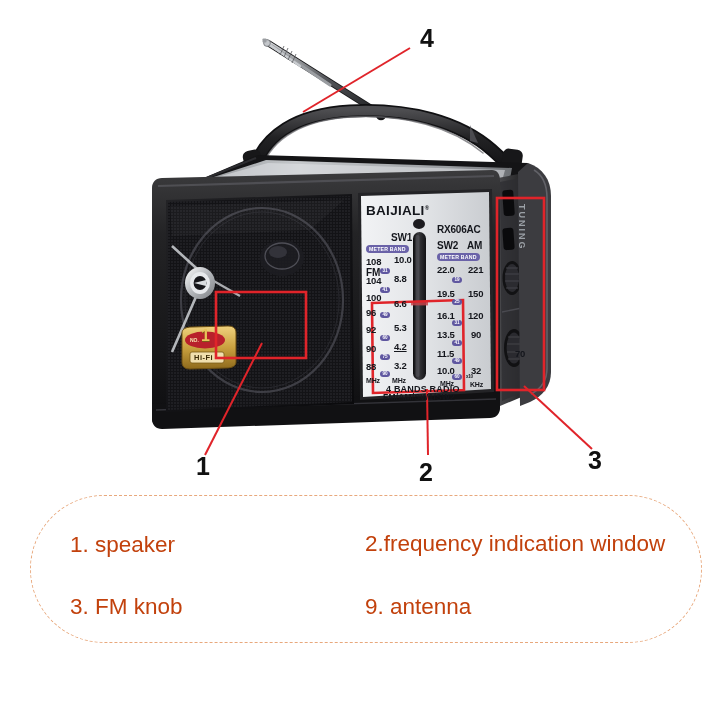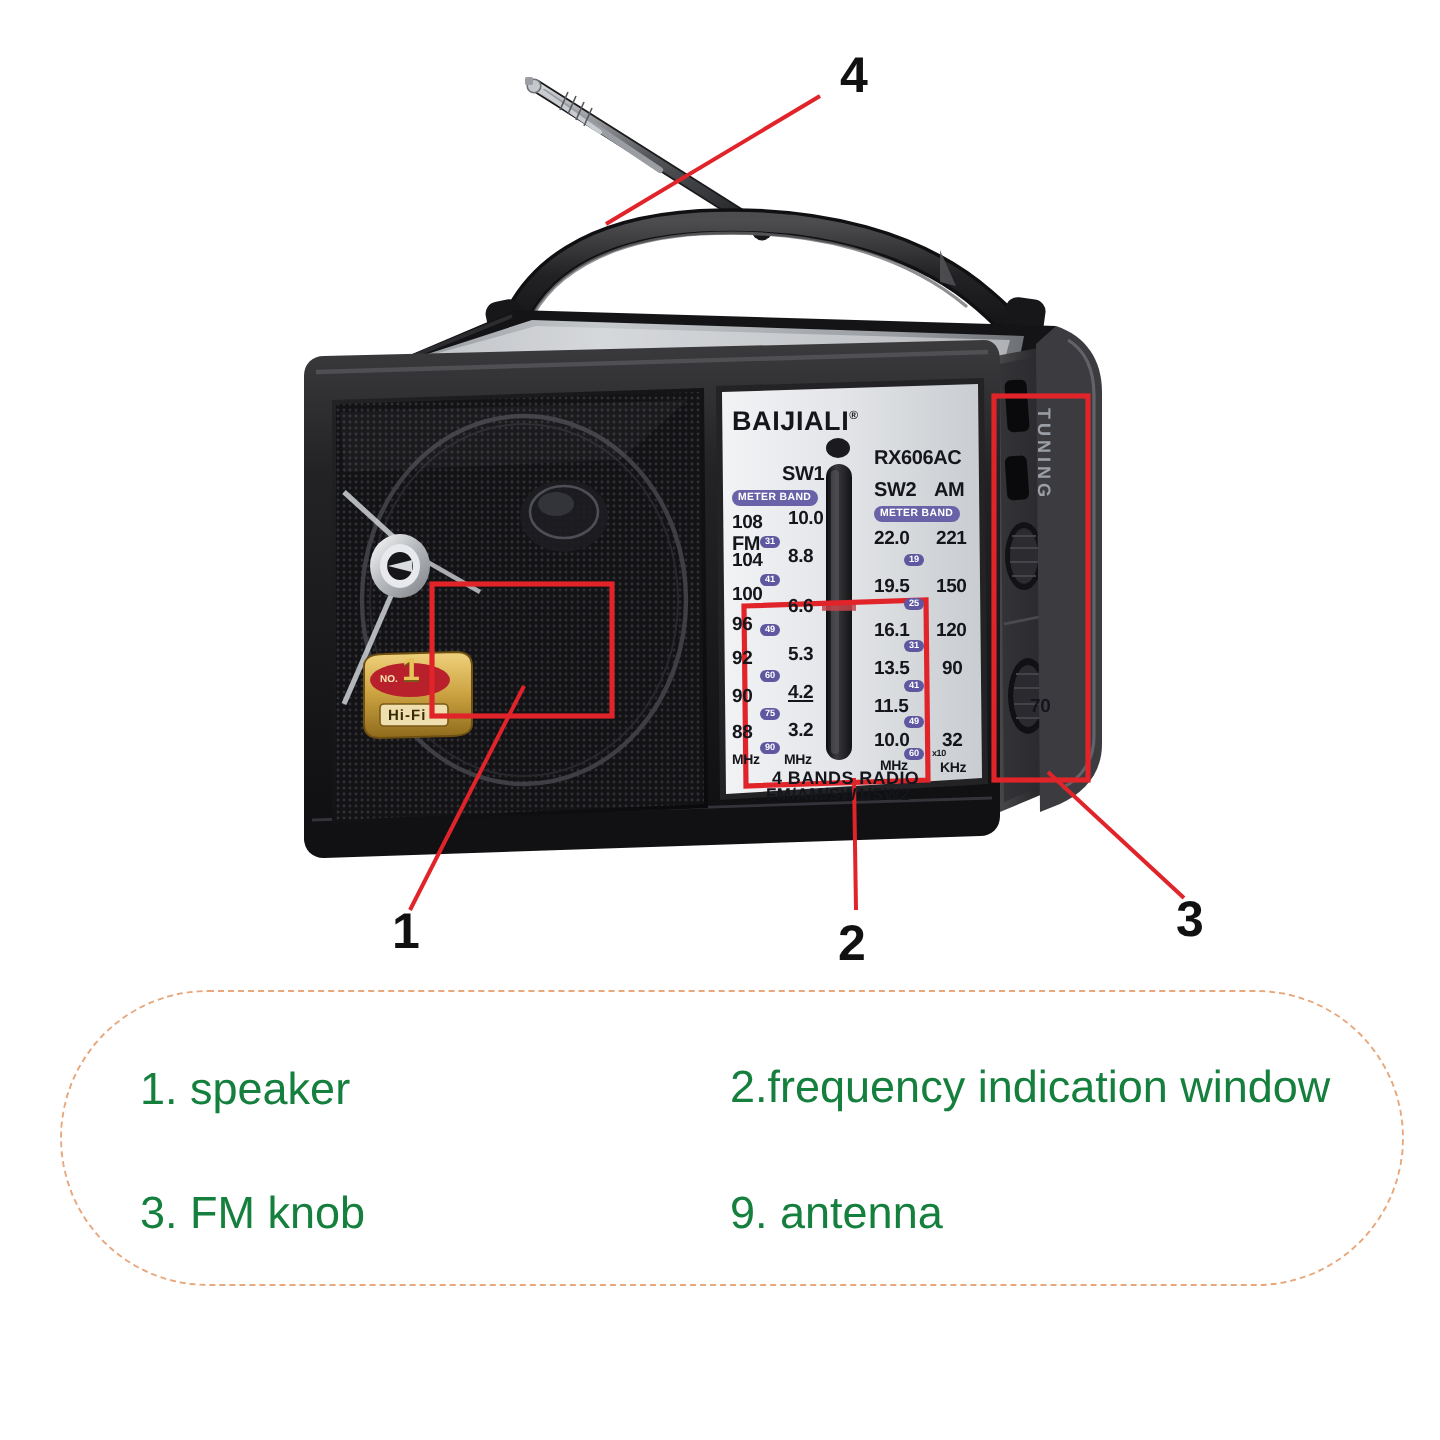--- a/index.html
+++ b/index.html
@@ -112,21 +112,21 @@
     height: 148px;
     border: 1.6px dashed #e8a87c;
     border-radius: 74px;
     box-sizing: border-box;
     background: #ffffff;
   }
   .legend-item {
     position: absolute;
     font-family: "Liberation Sans", sans-serif;
     font-size: 22.5px;
-    color: #15803d;
+    color: #c2410c;
     white-space: nowrap;
   }
   #legend-1 { left: 70px;  top: 532px; }
   #legend-2 { left: 365px; top: 531px; }
   #legend-3 { left: 70px;  top: 594px; }
   #legend-4 { left: 365px; top: 594px; }
 </style>
 </head>
 <body>
 

